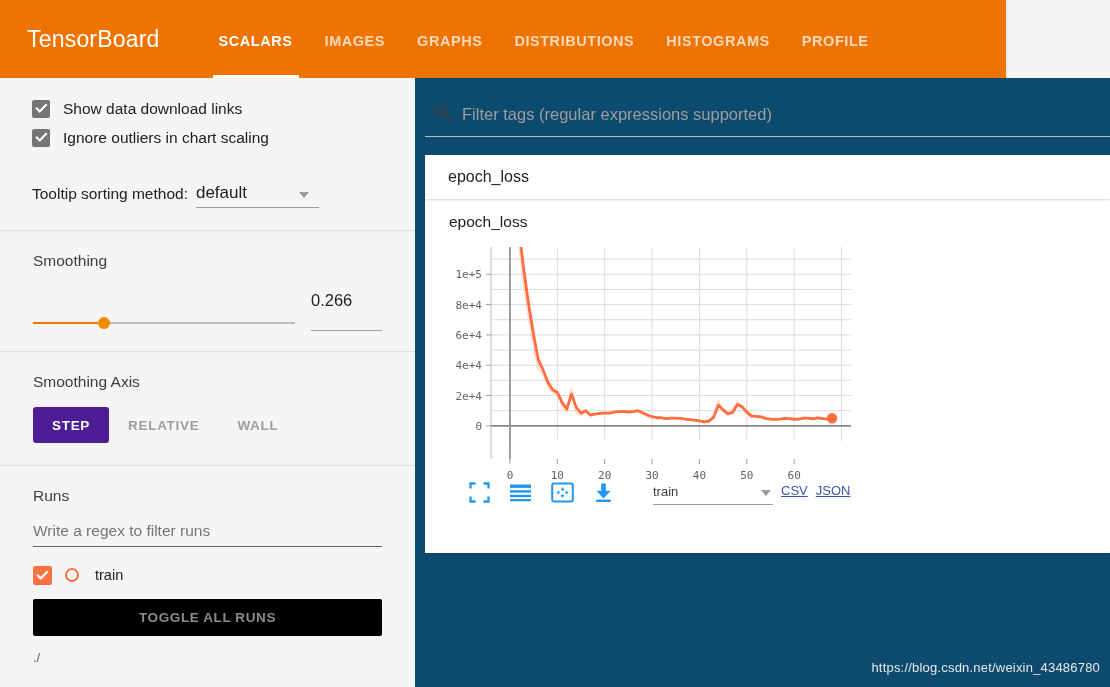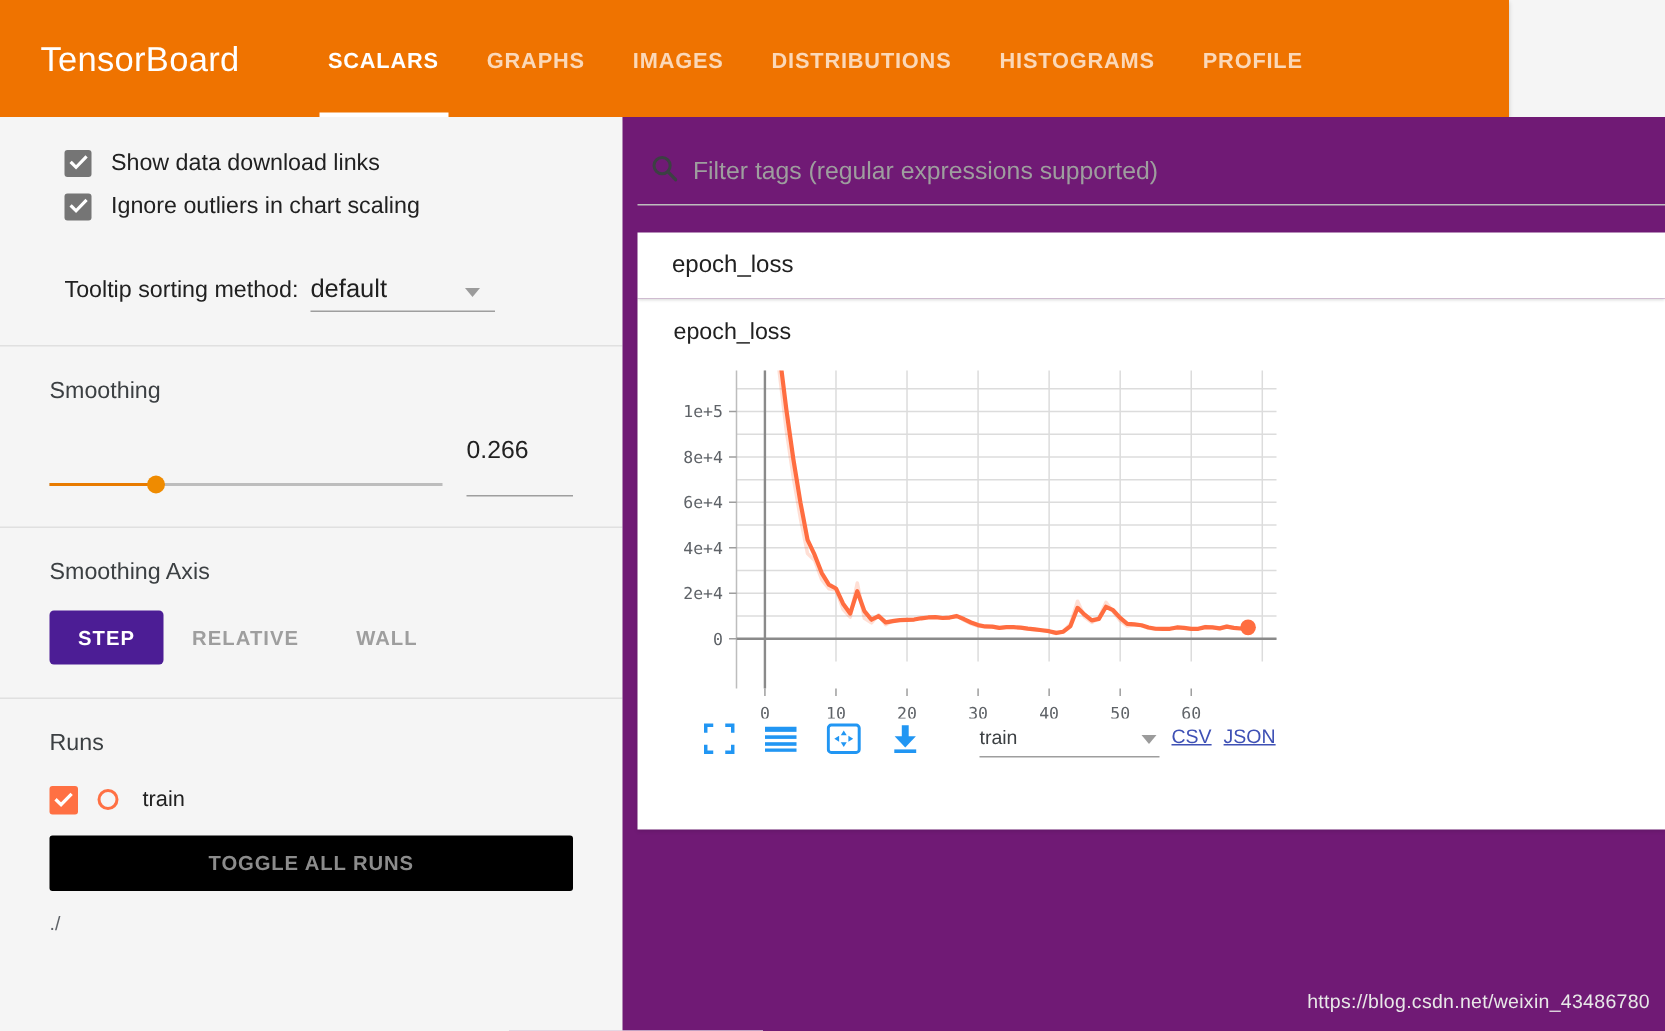--- a/index.html
+++ b/index.html
@@ -38,21 +38,21 @@
     content: ""; position: absolute; left: 10px; right: 10px; bottom: 0;
     height: 3px; background: #fff;
   }
 
   
   .sidebar {
     position: absolute; left: 0; top: 78px; width: 415px; height: 609px;
     background: #f5f5f5;
     box-sizing: border-box;
   }
-  .side-section { padding: 0 43px; box-sizing: border-box; }
+  .side-section { padding: 0 32px; box-sizing: border-box; }
   .divider { height: 1px; background: #e0e0e0; margin: 0; }
 
   .chk-row { display: flex; align-items: center; height: 29px; cursor: pointer; }
   .chk-row.first { margin-top: 16px; }
   .chk-box {
     width: 18px; height: 18px; border-radius: 2px; background: #757575;
     display: flex; align-items: center; justify-content: center;
     flex: none; margin-right: 13px;
   }
   .chk-box svg { display: block; }
@@ -127,21 +127,21 @@
     margin-top: 12px; height: 37px; background: #000000; border-radius: 2px;
     display: flex; align-items: center; justify-content: center;
     font-size: 13.5px; font-weight: bold; letter-spacing: .6px;
     color: #8c8c8c; cursor: pointer; user-select: none;
   }
   .runs-path { margin-top: 14px; font-size: 13px; color: #5f6368; }
 
   
   .main {
     position: absolute; left: 415px; top: 78px; right: 0; height: 609px;
-    background: #701a75;
+    background: #0c4a6e;
   }
   .filterbar {
     margin: 14px 0 0 10px; height: 44px; position: relative;
     border-bottom: 1px solid #bdbdbd; display: flex; align-items: center;
   }
   .search-ico { width: 22px; margin-left: 8px; flex: none; color: #3c4043; }
   .filter-ph { font-size: 16.5px; color: #9e9e9e; margin-left: 7px; }
 
   .cardwrap { margin: 18px 0 0 10px; }
   .group-head {
@@ -194,22 +194,22 @@
 </style>
 </head>
 <body>
 
 <div class="app">
 
   <div class="header">
     <div class="brand">TensorBoard</div>
     <div class="navtabs">
       <div class="tab active">SCALARS</div>
+      <div class="tab">IMAGES</div>
       <div class="tab">GRAPHS</div>
-      <div class="tab">IMAGES</div>
       <div class="tab">DISTRIBUTIONS</div>
       <div class="tab">HISTOGRAMS</div>
       <div class="tab">PROFILE</div>
     </div>
   </div>
 
   <div class="sidebar">
 
     <div class="side-section">
       <div class="chk-row first">
@@ -261,20 +261,21 @@
         <span class="hbtn active">STEP</span>
         <span class="hbtn">RELATIVE</span>
         <span class="hbtn">WALL</span>
       </div>
     </div>
 
     <div class="divider"></div>
 
     <div class="runs-wrap">
       <div class="sec-title">Runs</div>
+      <div class="runs-filter">Write a regex to filter runs</div>
       <div class="run-row">
         <span class="run-chk">
           <svg width="13" height="13" viewBox="0 0 13 13">
               <path d="M1.8 6.6 L4.7 9.5 L11 3.0" stroke="#fff" stroke-width="2.2" fill="none" stroke-linecap="square"></path>
             </svg>
         </span>
         <span class="run-circle"></span>
         <span class="run-name">train</span>
       </div>
       <div class="toggle-all">TOGGLE ALL RUNS</div>

